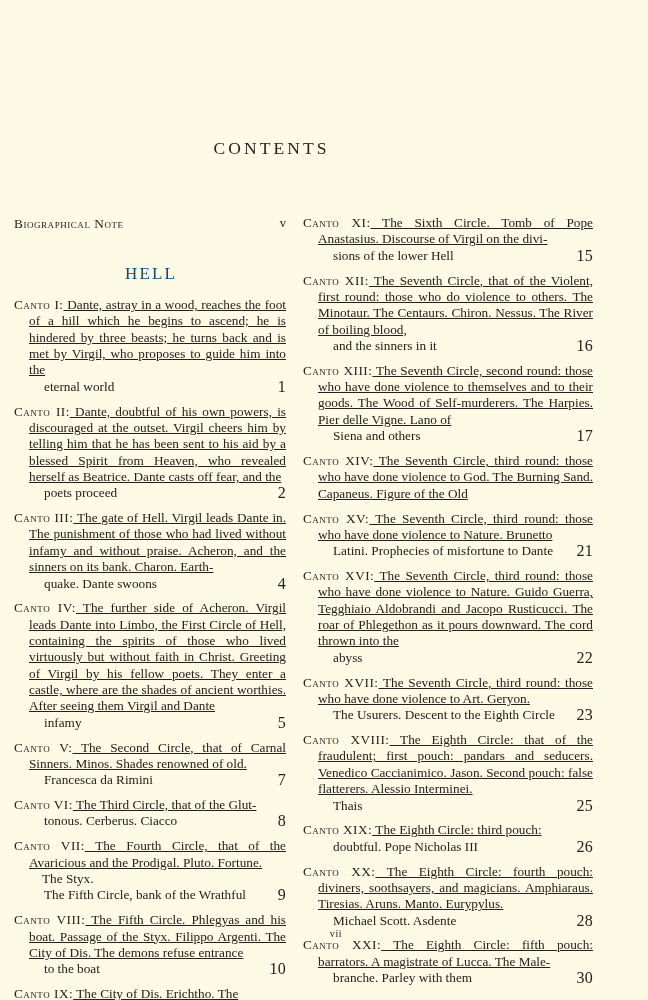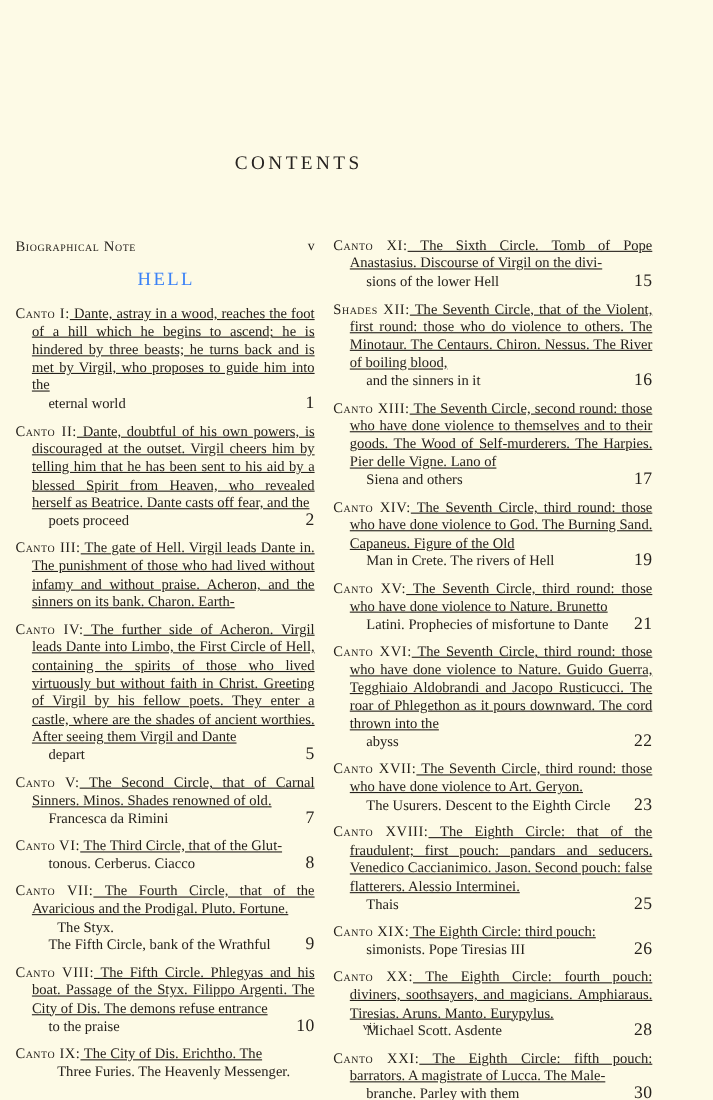--- a/index.html
+++ b/index.html
@@ -63,23 +63,23 @@
     right: 0;
     top: 0;
     font-size: 12.5px;
     letter-spacing: 0;
   }
   .part-title {
     text-align: center;
     font-size: 17px;
     letter-spacing: 2.2px;
     text-indent: 2.2px;
-    margin-top: 12px;
+    margin-top: 32px;
     margin-bottom: 13px;
-    color: #3b82f6;
+    color: #0c4a6e;
   }
 
   .entry {
     font-size: 13.25px;
     line-height: 16.35px;
     text-align: justify;
     text-justify: inter-word;
     margin: 0 0 8.5px 0;
     padding-left: 15px;
     text-indent: -15px;
@@ -106,21 +106,21 @@
     padding-right: 8px;
   }
   .entry .lastline .pg {
     flex: none;
     font-size: 16px;
     letter-spacing: 0.3px;
   }
   .entry .subline {
     display: block;
     text-indent: 0;
-    margin-left: 23px;
+    margin-left: 13px;
   }
 
   .folio {
     position: absolute;
     left: 12px;
     top: 928px;
     width: 648px;
     text-align: center;
     font-size: 10px;
     letter-spacing: 0.6px;
@@ -146,81 +146,81 @@
 
       <div id="left-entries">
           <div class="entry"><span class="lead">Canto I:</span><span class="tail"> Dante, astray in a wood, reaches the foot of a hill which he begins to ascend; he is hindered by three beasts; he turns back and is met by Virgil, who proposes to guide him into the</span><span class="lastline">
               <span class="txt">eternal world</span>
               <span class="pg">1</span>
             </span></div>
           <div class="entry"><span class="lead">Canto II:</span><span class="tail"> Dante, doubtful of his own powers, is discouraged at the outset.  Virgil cheers him by telling him that he has been sent to his aid by a blessed Spirit from Heaven, who revealed herself as Beatrice.  Dante casts off fear, and the</span><span class="lastline">
               <span class="txt">poets proceed</span>
               <span class="pg">2</span>
             </span></div>
-          <div class="entry"><span class="lead">Canto III:</span><span class="tail"> The gate of Hell.  Virgil leads Dante in.  The punishment of those who had lived without infamy and without praise.  Acheron, and the sinners on its bank.  Charon.  Earth-</span></div>
+          <div class="entry"><span class="lead">Canto III:</span><span class="tail"> The gate of Hell.  Virgil leads Dante in.  The punishment of those who had lived without infamy and without praise.  Acheron, and the sinners on its bank.  Charon.  Earth-</span><span class="lastline">
+              <span class="txt">quake.  Dante swoons</span>
+              <span class="pg">4</span>
+            </span></div>
           <div class="entry"><span class="lead">Canto IV:</span><span class="tail"> The further side of Acheron.  Virgil leads Dante into Limbo, the First Circle of Hell, containing the spirits of those who lived virtuously but without faith in Christ.  Greeting of Virgil by his fellow poets.  They enter a castle, where are the shades of ancient worthies.  After seeing them Virgil and Dante</span><span class="lastline">
-              <span class="txt">depart</span>
+              <span class="txt">infamy</span>
               <span class="pg">5</span>
             </span></div>
           <div class="entry"><span class="lead">Canto V:</span><span class="tail"> The Second Circle, that of Carnal Sinners. Minos. Shades renowned of old.</span><span class="lastline">
               <span class="txt">Francesca da Rimini</span>
               <span class="pg">7</span>
             </span></div>
           <div class="entry"><span class="lead">Canto VI:</span><span class="tail"> The Third Circle, that of the Glut-</span><span class="lastline">
               <span class="txt">tonous.  Cerberus.  Ciacco</span>
               <span class="pg">8</span>
             </span></div>
           <div class="entry"><span class="lead">Canto VII:</span><span class="tail"> The Fourth Circle, that of the Avaricious and the Prodigal.  Pluto.  Fortune.</span><span class="subline">The Styx.</span><span class="lastline">
               <span class="txt">The Fifth Circle, bank of the Wrathful</span>
               <span class="pg">9</span>
             </span></div>
           <div class="entry"><span class="lead">Canto VIII:</span><span class="tail"> The Fifth Circle.  Phlegyas and his boat.  Passage of the Styx.  Filippo Argenti.  The City of Dis.  The demons refuse entrance</span><span class="lastline">
-              <span class="txt">to the praise</span>
+              <span class="txt">to the boat</span>
               <span class="pg">10</span>
             </span></div>
           <div class="entry"><span class="lead">Canto IX:</span><span class="tail"> The City of Dis.  Erichtho.  The</span><span class="subline">Three Furies.  The Heavenly Messenger.</span></div>
         </div>
     </div>
 
     <div class="col col-right">
       <div id="right-entries">
           <div class="entry"><span class="lead">Canto XI:</span><span class="tail"> The Sixth Circle.  Tomb of Pope Anastasius.  Discourse of Virgil on the divi-</span><span class="lastline">
               <span class="txt">sions of the lower Hell</span>
               <span class="pg">15</span>
             </span></div>
-          <div class="entry"><span class="lead">Shades XII:</span><span class="tail"> The Seventh Circle, that of the Violent, first round: those who do violence to others. The Minotaur. The Centaurs. Chiron.  Nessus.  The River of boiling blood,</span><span class="lastline">
+          <div class="entry"><span class="lead">Canto XII:</span><span class="tail"> The Seventh Circle, that of the Violent, first round: those who do violence to others. The Minotaur. The Centaurs. Chiron.  Nessus.  The River of boiling blood,</span><span class="lastline">
               <span class="txt">and the sinners in it</span>
               <span class="pg">16</span>
             </span></div>
           <div class="entry"><span class="lead">Canto XIII:</span><span class="tail"> The Seventh Circle, second round: those who have done violence to themselves and to their goods.  The Wood of Self-murderers. The Harpies. Pier delle Vigne. Lano of</span><span class="lastline">
               <span class="txt">Siena and others</span>
               <span class="pg">17</span>
             </span></div>
-          <div class="entry"><span class="lead">Canto XIV:</span><span class="tail"> The Seventh Circle, third round: those who have done violence to God.  The Burning Sand.  Capaneus.  Figure of the Old</span><span class="lastline">
-              <span class="txt">Man in Crete.  The rivers of Hell</span>
-              <span class="pg">19</span>
-            </span></div>
+          <div class="entry"><span class="lead">Canto XIV:</span><span class="tail"> The Seventh Circle, third round: those who have done violence to God.  The Burning Sand.  Capaneus.  Figure of the Old</span></div>
           <div class="entry"><span class="lead">Canto XV:</span><span class="tail"> The Seventh Circle, third round: those who have done violence to Nature.  Brunetto</span><span class="lastline">
               <span class="txt">Latini.  Prophecies of misfortune to Dante</span>
               <span class="pg">21</span>
             </span></div>
           <div class="entry"><span class="lead">Canto XVI:</span><span class="tail"> The Seventh Circle, third round: those who have done violence to Nature. Guido Guerra, Tegghiaio Aldobrandi and Jacopo Rusticucci.  The roar of Phlegethon as it pours downward.  The cord thrown into the</span><span class="lastline">
               <span class="txt">abyss</span>
               <span class="pg">22</span>
             </span></div>
           <div class="entry"><span class="lead">Canto XVII:</span><span class="tail"> The Seventh Circle, third round: those who have done violence to Art.  Geryon.</span><span class="lastline">
               <span class="txt">The Usurers.  Descent to the Eighth Circle</span>
               <span class="pg">23</span>
             </span></div>
           <div class="entry"><span class="lead">Canto XVIII:</span><span class="tail"> The Eighth Circle: that of the fraudulent; first pouch: pandars and seducers. Venedico Caccianimico.  Jason.  Second pouch: false flatterers.  Alessio Interminei.</span><span class="lastline">
               <span class="txt">Thais</span>
               <span class="pg">25</span>
             </span></div>
           <div class="entry"><span class="lead">Canto XIX:</span><span class="tail"> The Eighth Circle: third pouch:</span><span class="lastline">
-              <span class="txt">simonists.  Pope Tiresias III</span>
+              <span class="txt">doubtful.  Pope Nicholas III</span>
               <span class="pg">26</span>
             </span></div>
           <div class="entry"><span class="lead">Canto XX:</span><span class="tail"> The Eighth Circle: fourth pouch: diviners, soothsayers, and magicians.  Amphiaraus. Tiresias. Aruns. Manto. Eurypylus.</span><span class="lastline">
               <span class="txt">Michael Scott.  Asdente</span>
               <span class="pg">28</span>
             </span></div>
           <div class="entry"><span class="lead">Canto XXI:</span><span class="tail"> The Eighth Circle: fifth pouch: barrators.  A magistrate of Lucca.  The Male-</span><span class="lastline">
               <span class="txt">branche.  Parley with them</span>
               <span class="pg">30</span>
             </span></div>

